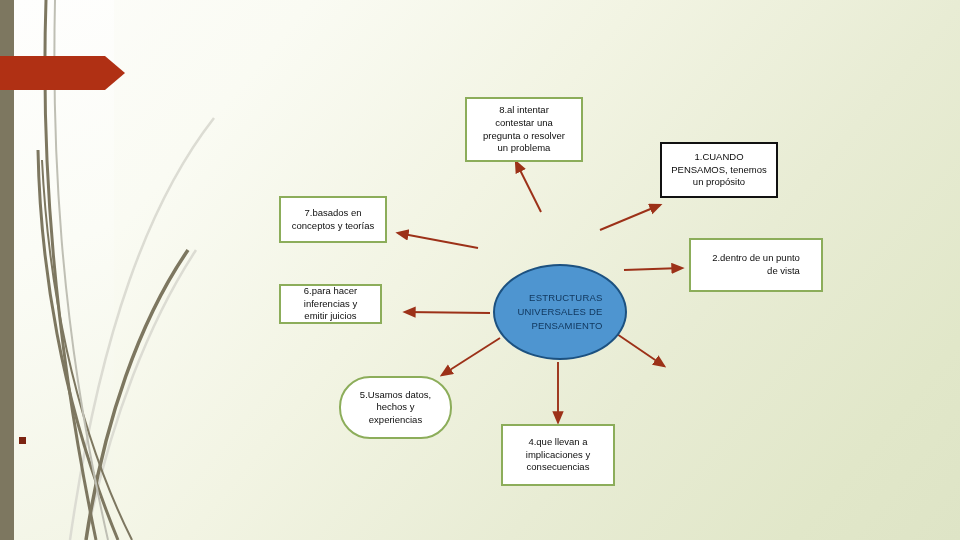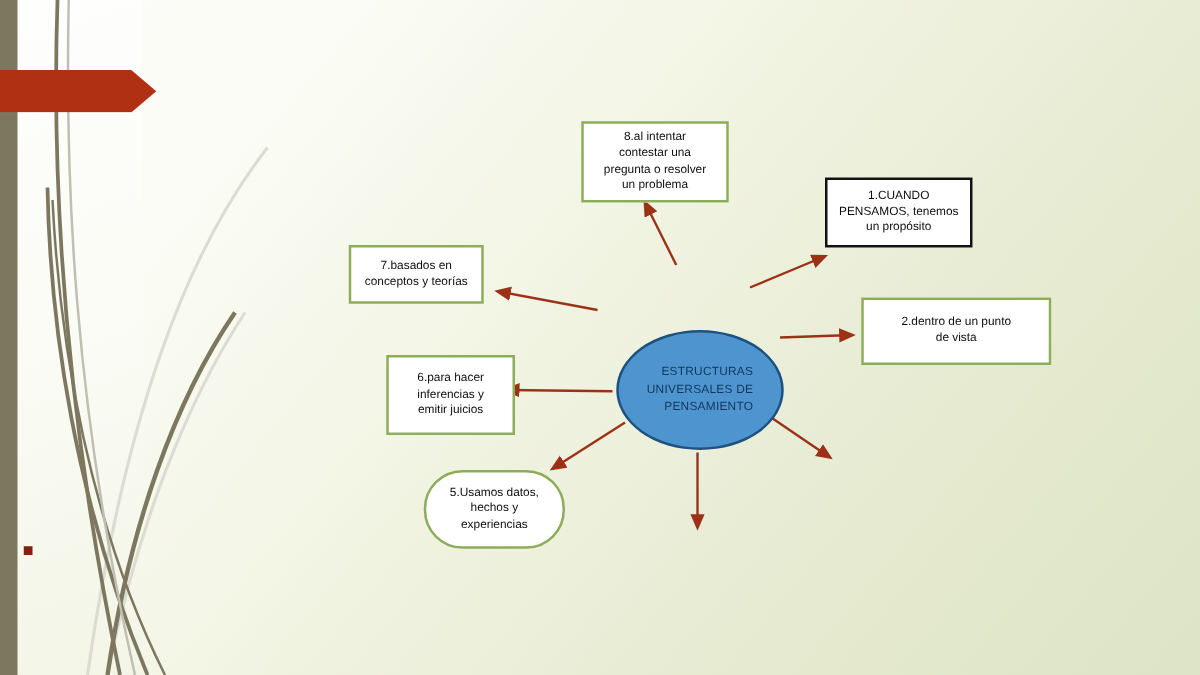--- a/index.html
+++ b/index.html
@@ -163,34 +163,39 @@
 UNIVERSALES DE
 PENSAMIENTO</span>
   </div>
 
   <div class="node dark-border" style="left:648px; top:142px; width:118px; height:56px;margin-left:12px;">
     <span class="node-text">1.CUANDO
 PENSAMOS, tenemos
 un propósito</span>
   </div>
 
-  <div class="node" style="left:689px; top:238px; width:152px; height:54px;">
+  <div class="node" style="left:689px; top:238px; width:134px; height:54px;text-align:right;">
     <span class="node-text">2.dentro de un punto
 de vista</span>
   </div>
 
 
+  <div class="node" style="left:501px; top:424px; width:114px; height:62px;">
+    <span class="node-text">4.que llevan a
+implicaciones y
+consecuencias</span>
+  </div>
 
   <div class="node" style="left:339px; top:376px; width:113px; height:63px;border-radius:31px;">
     <span class="node-text">5.Usamos datos,
 hechos y
 experiencias</span>
   </div>
 
-  <div class="node" style="left:279px; top:284px; width:103px; height:64px;margin-left:30px;">
+  <div class="node" style="left:279px; top:284px; width:103px; height:40px;">
     <span class="node-text">6.para hacer
 inferencias y
 emitir juicios</span>
   </div>
 
   <div class="node" style="left:279px; top:196px; width:108px; height:47px;align-items:center;">
     <span class="node-text">7.basados en
 conceptos y teorías</span>
   </div>
 

